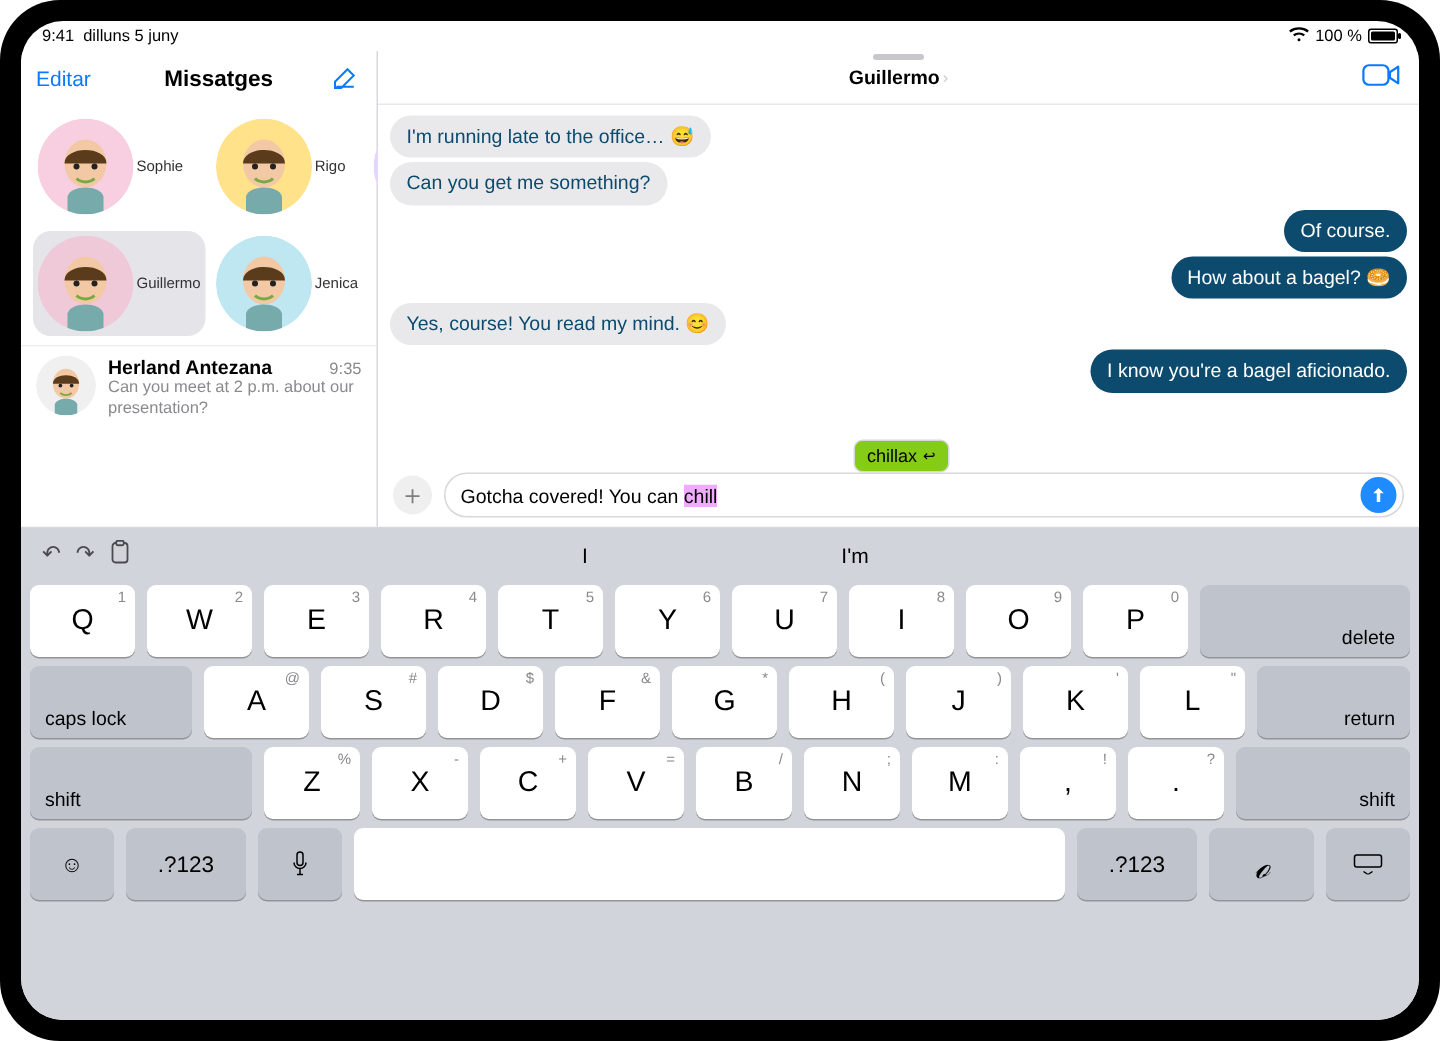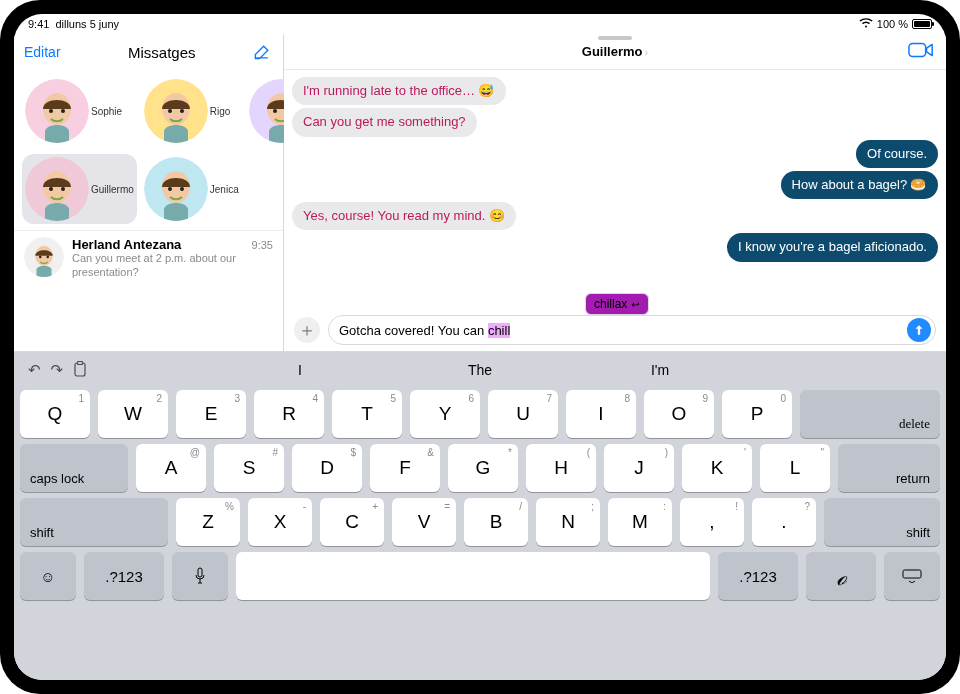--- a/index.html
+++ b/index.html
@@ -48,34 +48,34 @@
 
   .content-area {
     flex:0 0 auto;
     display:flex;
     height:318px;
     border-bottom:1px solid #d8d8dc;
   }
 
   
   .sidebar {
-    width:270px;
+    width:238px;
     border-right:1px solid #d8d8dc;
     display:flex;
     flex-direction:column;
     background:#fff;
   }
   .sb-head {
     height:36px;
     display:flex;
     align-items:center;
     justify-content:space-between;
     padding:0 10px;
   }
-  .sb-head .title { font-weight:400; font-size:15px;padding-left:12px; }
+  .sb-head .title { font-weight:700; font-size:15px;padding-left:12px; }
   .sb-head .edit { color:#0a7aff; font-size:14px; }
   .compose {
     width:22px; height:22px; color:#0a7aff;
     display:flex; align-items:center; justify-content:center;
   }
   .pinned {
     display:grid;
     grid-template-columns:repeat(3, 1fr);
     gap:8px 4px;
     padding:6px 8px 6px;
@@ -141,21 +141,21 @@
   .msg-row.in { justify-content:flex-start; }
   .msg-row.out { justify-content:flex-end; }
   .bubble {
     max-width:72%;
     padding:6px 11px;
     border-radius:16px;
     font-size:13px;
     line-height:1.25;
     position:relative;
   }
-  .in .bubble { background:#e9e9eb; color:#be185d; }
+  .in .bubble { background:#e9e9eb; color:#0c4a6e; }
   .out .bubble { background:#0c4a6e; color:#fff; }
   .delivered {
     text-align:right;
     font-size:10px;
     color:#8a8a8e;
     padding-right:10px;
     margin-top:2px;
   }
 
   
@@ -189,21 +189,21 @@
     width:24px; height:24px; border-radius:50%;
     background:#1f8bff; color:#fff;
     display:flex; align-items:center; justify-content:center;
     font-size:14px;
   }
   .suggestion-pop {
     position:absolute;
     bottom:36px;
     left:50%;
     transform:translateX(-30px);
-    background:#a21caf;
+    background:#84cc16;
     border:1px solid #d8d8dc;
     border-radius:6px;
     font-size:12px;
     padding:3px 8px;
     display:flex; align-items:center; gap:4px;
   }
   .suggestion-pop .undo { font-size:10px; }
 
   
   .keyboard {
@@ -448,37 +448,36 @@
           <span>↷</span>
           <span>
             <svg width="14" height="16" viewBox="0 0 14 16">
                 <rect x="2" y="2" width="10" height="13" rx="2" fill="none" stroke="#4b4b4f" stroke-width="1.2"></rect>
                 <rect x="4.5" y="0.5" width="5" height="3" rx="1" fill="#d1d4da" stroke="#4b4b4f" stroke-width="1.2"></rect>
               </svg>
           </span>
         </div>
         <div class="kb-sugs">
           <div class="sug">I</div>
-          <div class="sug">The</div>
           <div class="sug">I'm</div>
         </div>
       </div>
 
       <div class="kb-row" id="kb-r1">
           <div class="key" style="width: 70px;"><span class="hint">1</span>Q</div>
           <div class="key" style="width: 70px;"><span class="hint">2</span>W</div>
           <div class="key" style="width: 70px;"><span class="hint">3</span>E</div>
           <div class="key" style="width: 70px;"><span class="hint">4</span>R</div>
           <div class="key" style="width: 70px;"><span class="hint">5</span>T</div>
           <div class="key" style="width: 70px;"><span class="hint">6</span>Y</div>
           <div class="key" style="width: 70px;"><span class="hint">7</span>U</div>
           <div class="key" style="width: 70px;"><span class="hint">8</span>I</div>
           <div class="key" style="width: 70px;"><span class="hint">9</span>O</div>
           <div class="key" style="width: 70px;"><span class="hint">0</span>P</div>
-          <div class="key mod right" style="flex: 1 1 0%; font-family: Liberation Serif, serif;">delete</div>
+          <div class="key mod right" style="flex: 1 1 0%;">delete</div>
         </div>
       <div class="kb-row" id="kb-r2">
           <div class="key mod" style="flex: 0 0 108px;">caps lock</div>
           <div class="key" style="width: 70px;"><span class="hint">@</span>A</div>
           <div class="key" style="width: 70px;"><span class="hint">#</span>S</div>
           <div class="key" style="width: 70px;"><span class="hint">$</span>D</div>
           <div class="key" style="width: 70px;"><span class="hint">&amp;</span>F</div>
           <div class="key" style="width: 70px;"><span class="hint">*</span>G</div>
           <div class="key" style="width: 70px;"><span class="hint">(</span>H</div>
           <div class="key" style="width: 70px;"><span class="hint">)</span>J</div>

